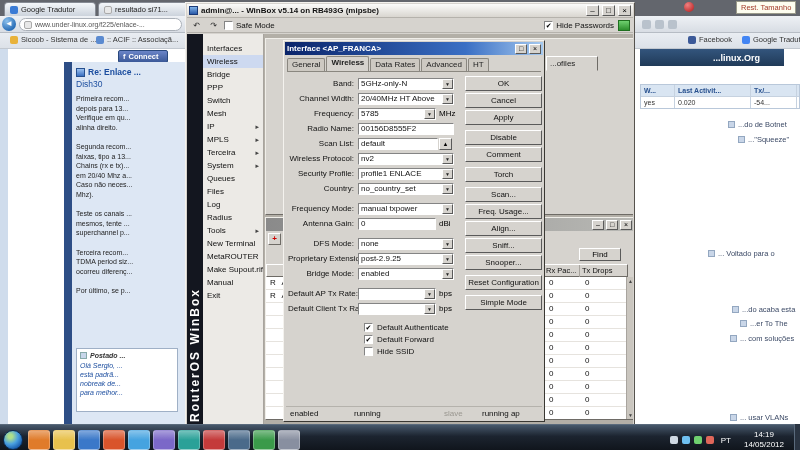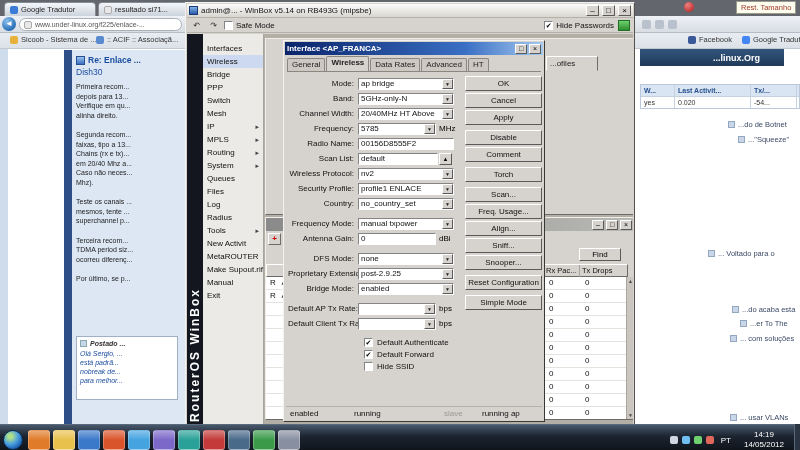--- a/index.html
+++ b/index.html
@@ -17,21 +17,21 @@
 #backbtn{position:absolute;left:2px;top:1px;width:14px;height:14px;border-radius:50%;background:radial-gradient(circle at 35% 30%,#8cc0ec,#2a6fb8 70%);color:#fff;font-size:8px;line-height:14px;text-align:center}
 #urlbar{position:absolute;left:19px;top:2px;width:163px;height:13px;background:#fff;border:1px solid #aab0b8;border-radius:7px;display:flex;align-items:center;gap:3px;padding:0 4px;font-size:7px;color:#555;white-space:nowrap;overflow:hidden}
 .navic{position:absolute;top:4px;width:9px;height:9px;border-radius:2px;background:#b9c2cc}
 #bmrow{position:absolute;left:0;top:33px;width:800px;height:16px;background:linear-gradient(#e9edf2,#dce1e8);border-bottom:1px solid #c2c8d0;z-index:1}
 .bmitem{position:absolute;top:2px;display:flex;align-items:center;gap:3px;font-size:7.5px;color:#333;white-space:nowrap}
 .bmicon{width:8px;height:8px;border-radius:2px;flex:0 0 auto}
 .bmi1{background:#e8b23a}.bmi2{background:#5a8ad0}.bmi3{background:#3b5998}.bmi4{background:#4285f4}
 
 
 #leftedge{position:absolute;left:0;top:49px;width:8px;height:375px;background:#cfdcec;z-index:1}
-#postarea{position:absolute;left:64px;top:50px;width:121px;height:382px;z-index:1;display:flex}
+#postarea{position:absolute;left:64px;top:62px;width:121px;height:382px;z-index:1;display:flex}
 #postbar{width:8px;background:#2d4e86}
 #postbody{flex:1;background:#dde7f4;position:relative;overflow:hidden}
 #posttitle{position:absolute;left:4px;top:5px;display:flex;align-items:center;gap:3px;font-size:8.5px;font-weight:bold;color:#1a4c9e;white-space:nowrap}
 #posticon{width:9px;height:9px;background:linear-gradient(#9cc2f0,#3a6fc0);border:1px solid #27508e;flex:0 0 auto}
 #postsubtitle{position:absolute;left:4px;top:17px;font-size:8.5px;font-weight:normal;color:#1a4c9e}
 #postbodytext{position:absolute;left:4px;top:32px;width:112px;font-size:7px;line-height:9.6px;color:#222;white-space:pre-line}
 #quotebox{position:absolute;left:4px;top:286px;width:102px;height:64px;background:#fff;border:1px solid #9fb0c6;padding:3px}
 #quotehdr{display:flex;align-items:center;gap:3px;font-size:7px;font-weight:bold;font-style:italic;color:#333;margin-bottom:2px}
 #quoteicon{width:7px;height:7px;background:#c8d6ea;border:1px solid #8aa;flex:0 0 auto}
 #quotebody{font-size:7px;line-height:9px;font-style:italic;color:#1a4c9e;white-space:pre-line}
@@ -51,21 +51,21 @@
 #sidethreads .sthread:nth-child(3){left:708px;top:249px}
 #sidethreads .sthread:nth-child(4){left:732px;top:305px}
 #sidethreads .sthread:nth-child(5){left:740px;top:319px}
 #sidethreads .sthread:nth-child(6){left:730px;top:334px}
 #sidethreads .sthread:nth-child(7){left:730px;top:413px}
 
 
 #winbox{position:absolute;left:185px;top:2px;width:450px;height:428px;background:#d6d3ce;border:1px solid;border-color:#f4f2ee #55524d #55524d #f4f2ee;z-index:10}
 #wb-titlebar{position:absolute;left:1px;top:1px;right:1px;height:14px;background:linear-gradient(#fbfbfa,#d9d6d0);display:flex;align-items:center;gap:3px;padding:0 2px;border-bottom:1px solid #b5b2ac}
 #wb-appicon{width:9px;height:9px;background:linear-gradient(#7fb2e8,#2a5aa8);border:1px solid #1a3a78;flex:0 0 auto}
-#wb-title{font-size:8px;font-weight:normal;color:#111;white-space:nowrap;overflow:hidden;flex:1}
+#wb-title{font-size:8px;font-weight:bold;color:#111;white-space:nowrap;overflow:hidden;flex:1}
 .wctl{width:13px;height:11px;background:#d6d3ce;border:1px solid;border-color:#fff #5a5a5a #5a5a5a #fff;font-size:8px;line-height:9px;text-align:center;flex:0 0 auto}
 #wb-toolbar{position:absolute;left:1px;top:16px;right:1px;height:14px;background:#d6d3ce;display:flex;align-items:center;gap:4px;padding:0 3px;border-bottom:1px solid #b5b2ac}
 .wb-tbtn{width:13px;height:11px;font-size:8px;line-height:11px;text-align:center;color:#333}
 .wb-check{display:flex;align-items:center;gap:3px;font-size:8px;color:#111}
 .cb{width:9px;height:9px;background:#fff;border:1px solid;border-color:#848484 #fff #fff #848484;font-size:7px;line-height:8px;text-align:center;color:#000;flex:0 0 auto}
 .spacer{flex:1}
 #wb-green{width:12px;height:11px;background:linear-gradient(#6fd06f,#2d8f2d);border:1px solid #1f6f1f;flex:0 0 auto}
 #wb-logo{position:absolute;left:1px;top:31px;width:16px;bottom:1px;background:#13161f}
 #wb-logo span{position:absolute;bottom:6px;left:1px;writing-mode:vertical-rl;transform:rotate(180deg);color:#fff;font-size:12px;font-weight:bold;letter-spacing:2px;white-space:nowrap}
 #wb-menu{position:absolute;left:17px;top:31px;width:61px;bottom:1px;background:#eceae6;border-right:1px solid #a8a49e;padding-top:8px}
@@ -332,21 +332,21 @@
     </div>
       <div class="mitem">
       <span>IP</span>
       <span class="marrow">▸</span>
     </div>
       <div class="mitem">
       <span>MPLS</span>
       <span class="marrow">▸</span>
     </div>
       <div class="mitem">
-      <span>Routing</span>
+      <span>Terceira</span>
       <span class="marrow">▸</span>
     </div>
       <div class="mitem">
       <span>System</span>
       <span class="marrow">▸</span>
     </div>
       <div class="mitem">
       <span>Queues</span>
       <span class="marrow"></span>
     </div>
@@ -360,21 +360,21 @@
     </div>
       <div class="mitem">
       <span>Radius</span>
       <span class="marrow"></span>
     </div>
       <div class="mitem">
       <span>Tools</span>
       <span class="marrow">▸</span>
     </div>
       <div class="mitem">
-      <span>New Activit</span>
+      <span>New Terminal</span>
       <span class="marrow"></span>
     </div>
       <div class="mitem">
       <span>MetaROUTER</span>
       <span class="marrow"></span>
     </div>
       <div class="mitem">
       <span>Make Supout.rif</span>
       <span class="marrow"></span>
     </div>
@@ -483,27 +483,20 @@
       <div id="dlg-tabs">
 
       <span class="tab">General</span>
           <span class="tab active">Wireless</span>
           <span class="tab">Data Rates</span>
           <span class="tab">Advanced</span>
           <span class="tab">HT</span>
         </div>
 
       <div id="dlg-form">
-        <div class="frow">
-          <span class="flabel">Mode:</span>
-          <span class="combo w96">
-            <span class="cval">ap bridge</span>
-            <span class="carr">▼</span>
-          </span>
-        </div>
         <div class="frow">
           <span class="flabel">Band:</span>
           <span class="combo w96">
             <span class="cval">5GHz-only-N</span>
             <span class="carr">▼</span>
           </span>
         </div>
         <div class="frow">
           <span class="flabel">Channel Width:</span>
           <span class="combo w96">

